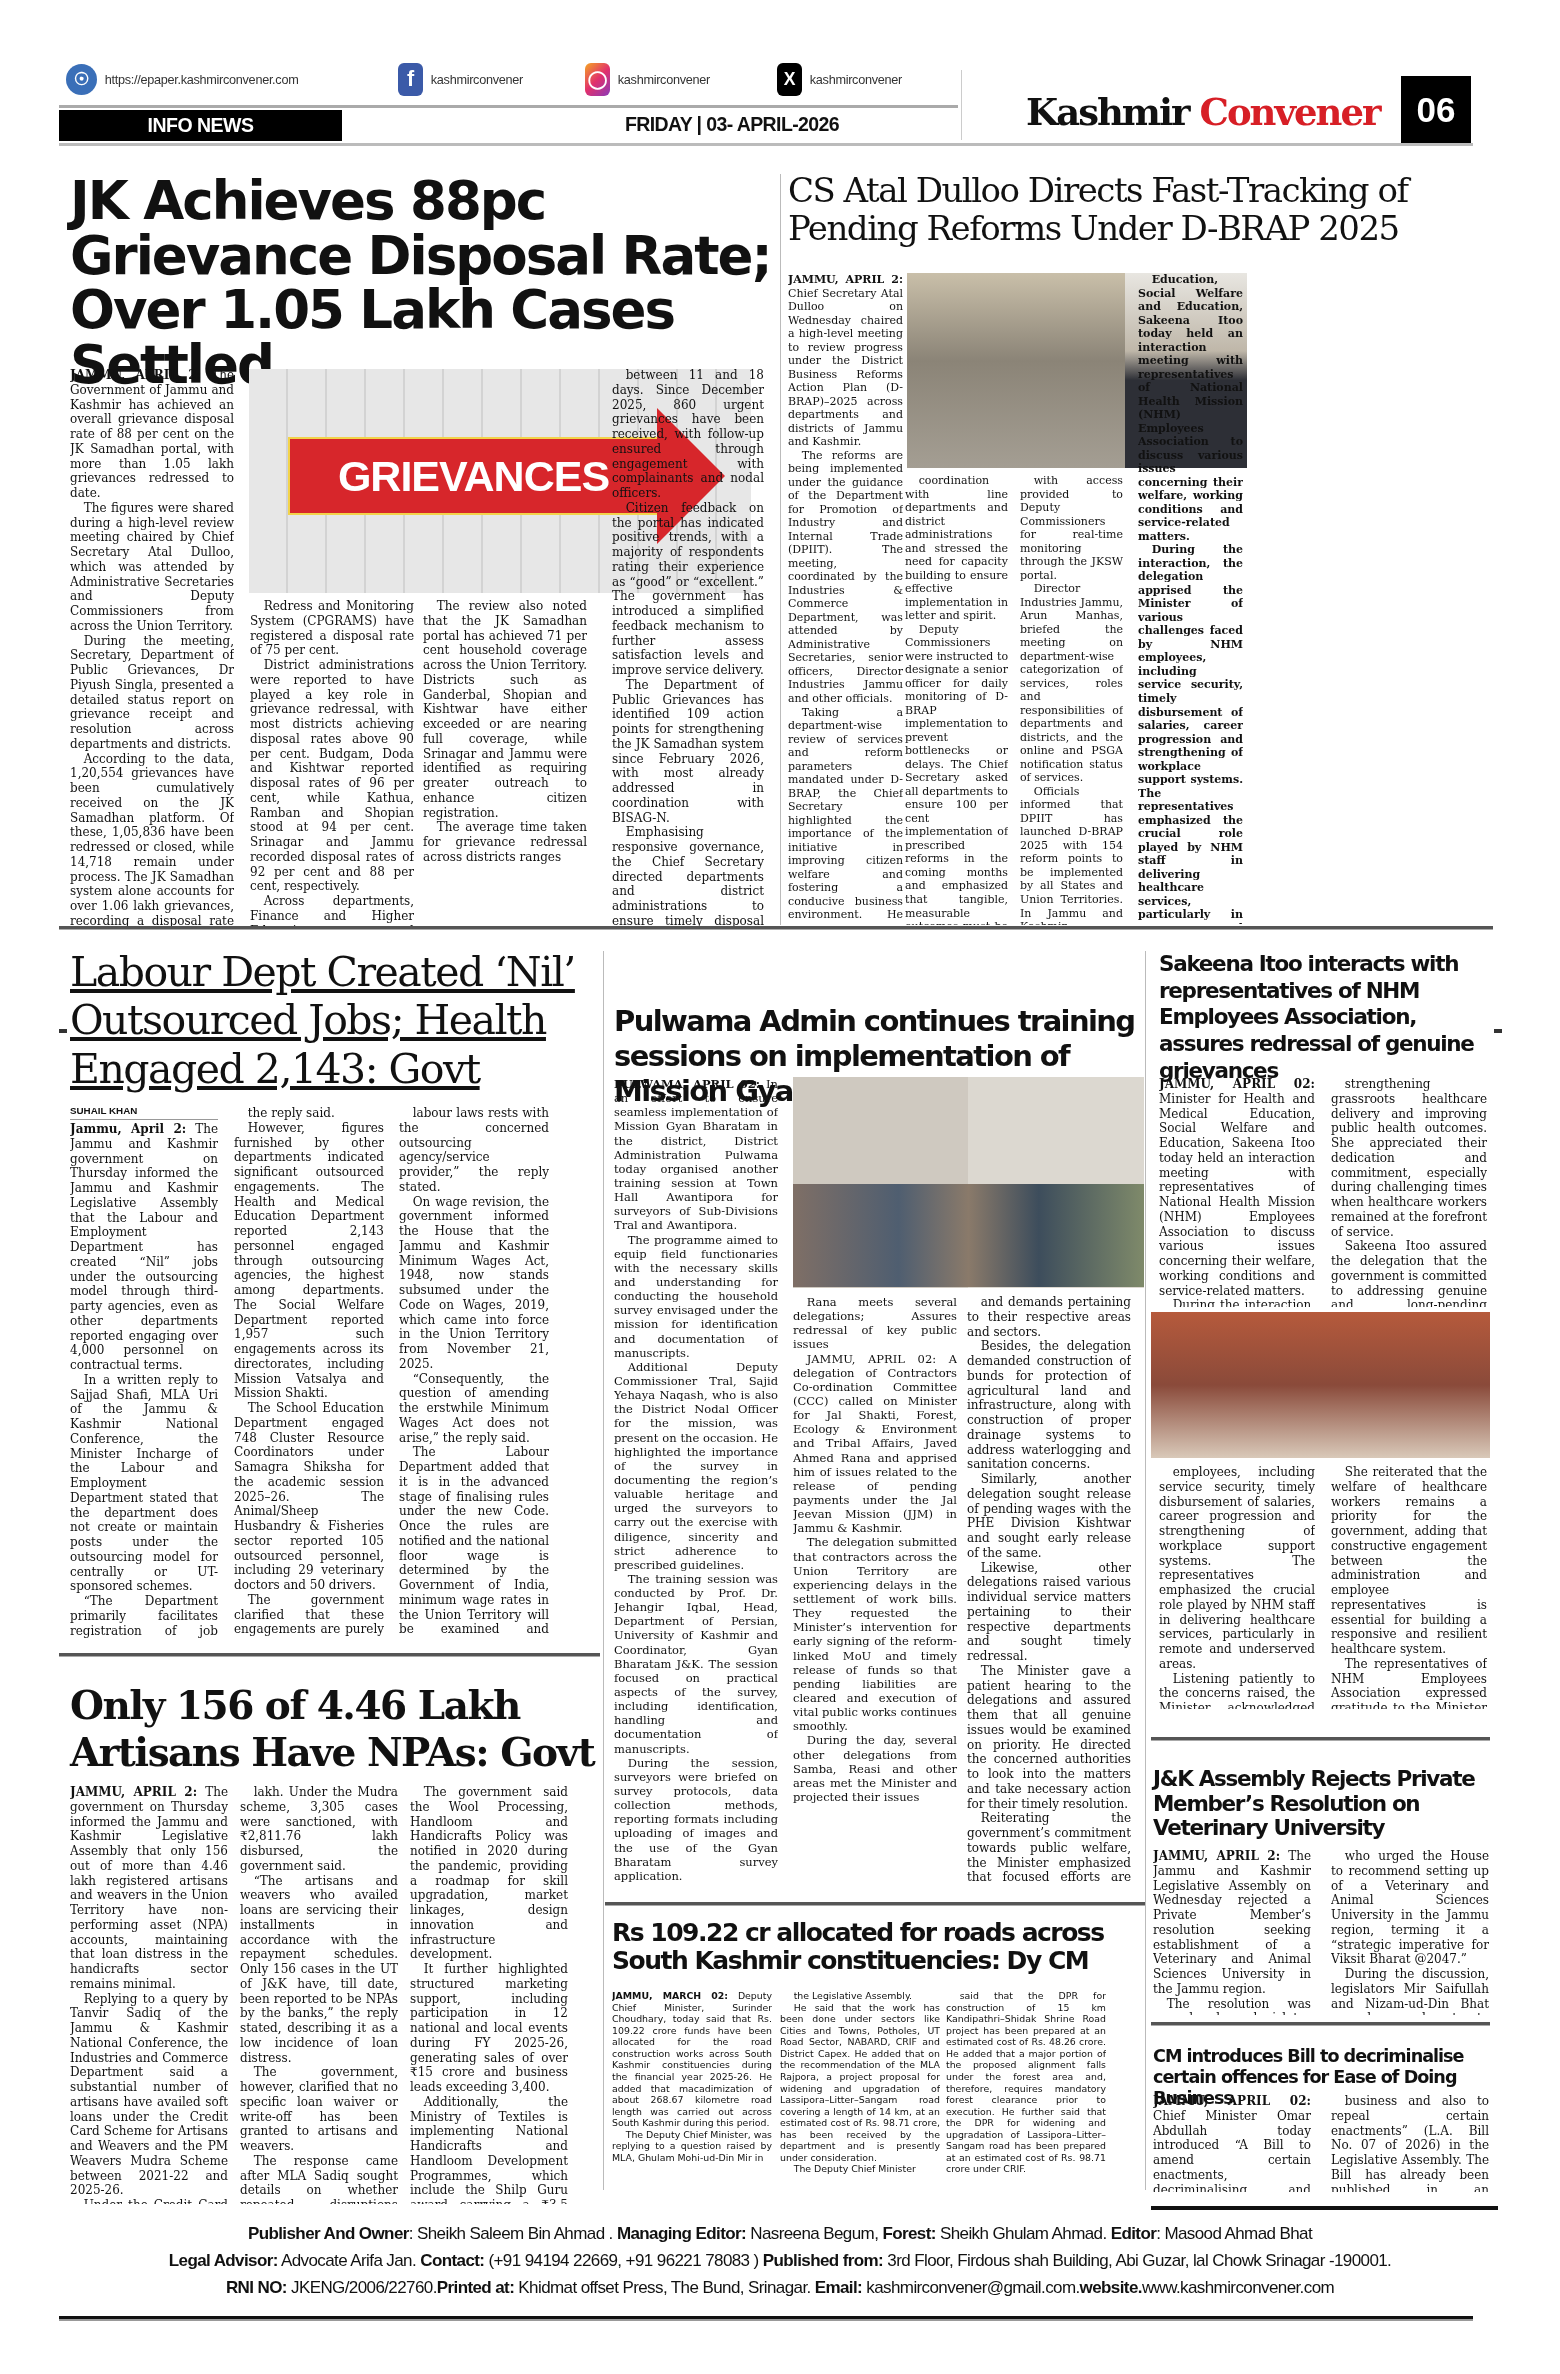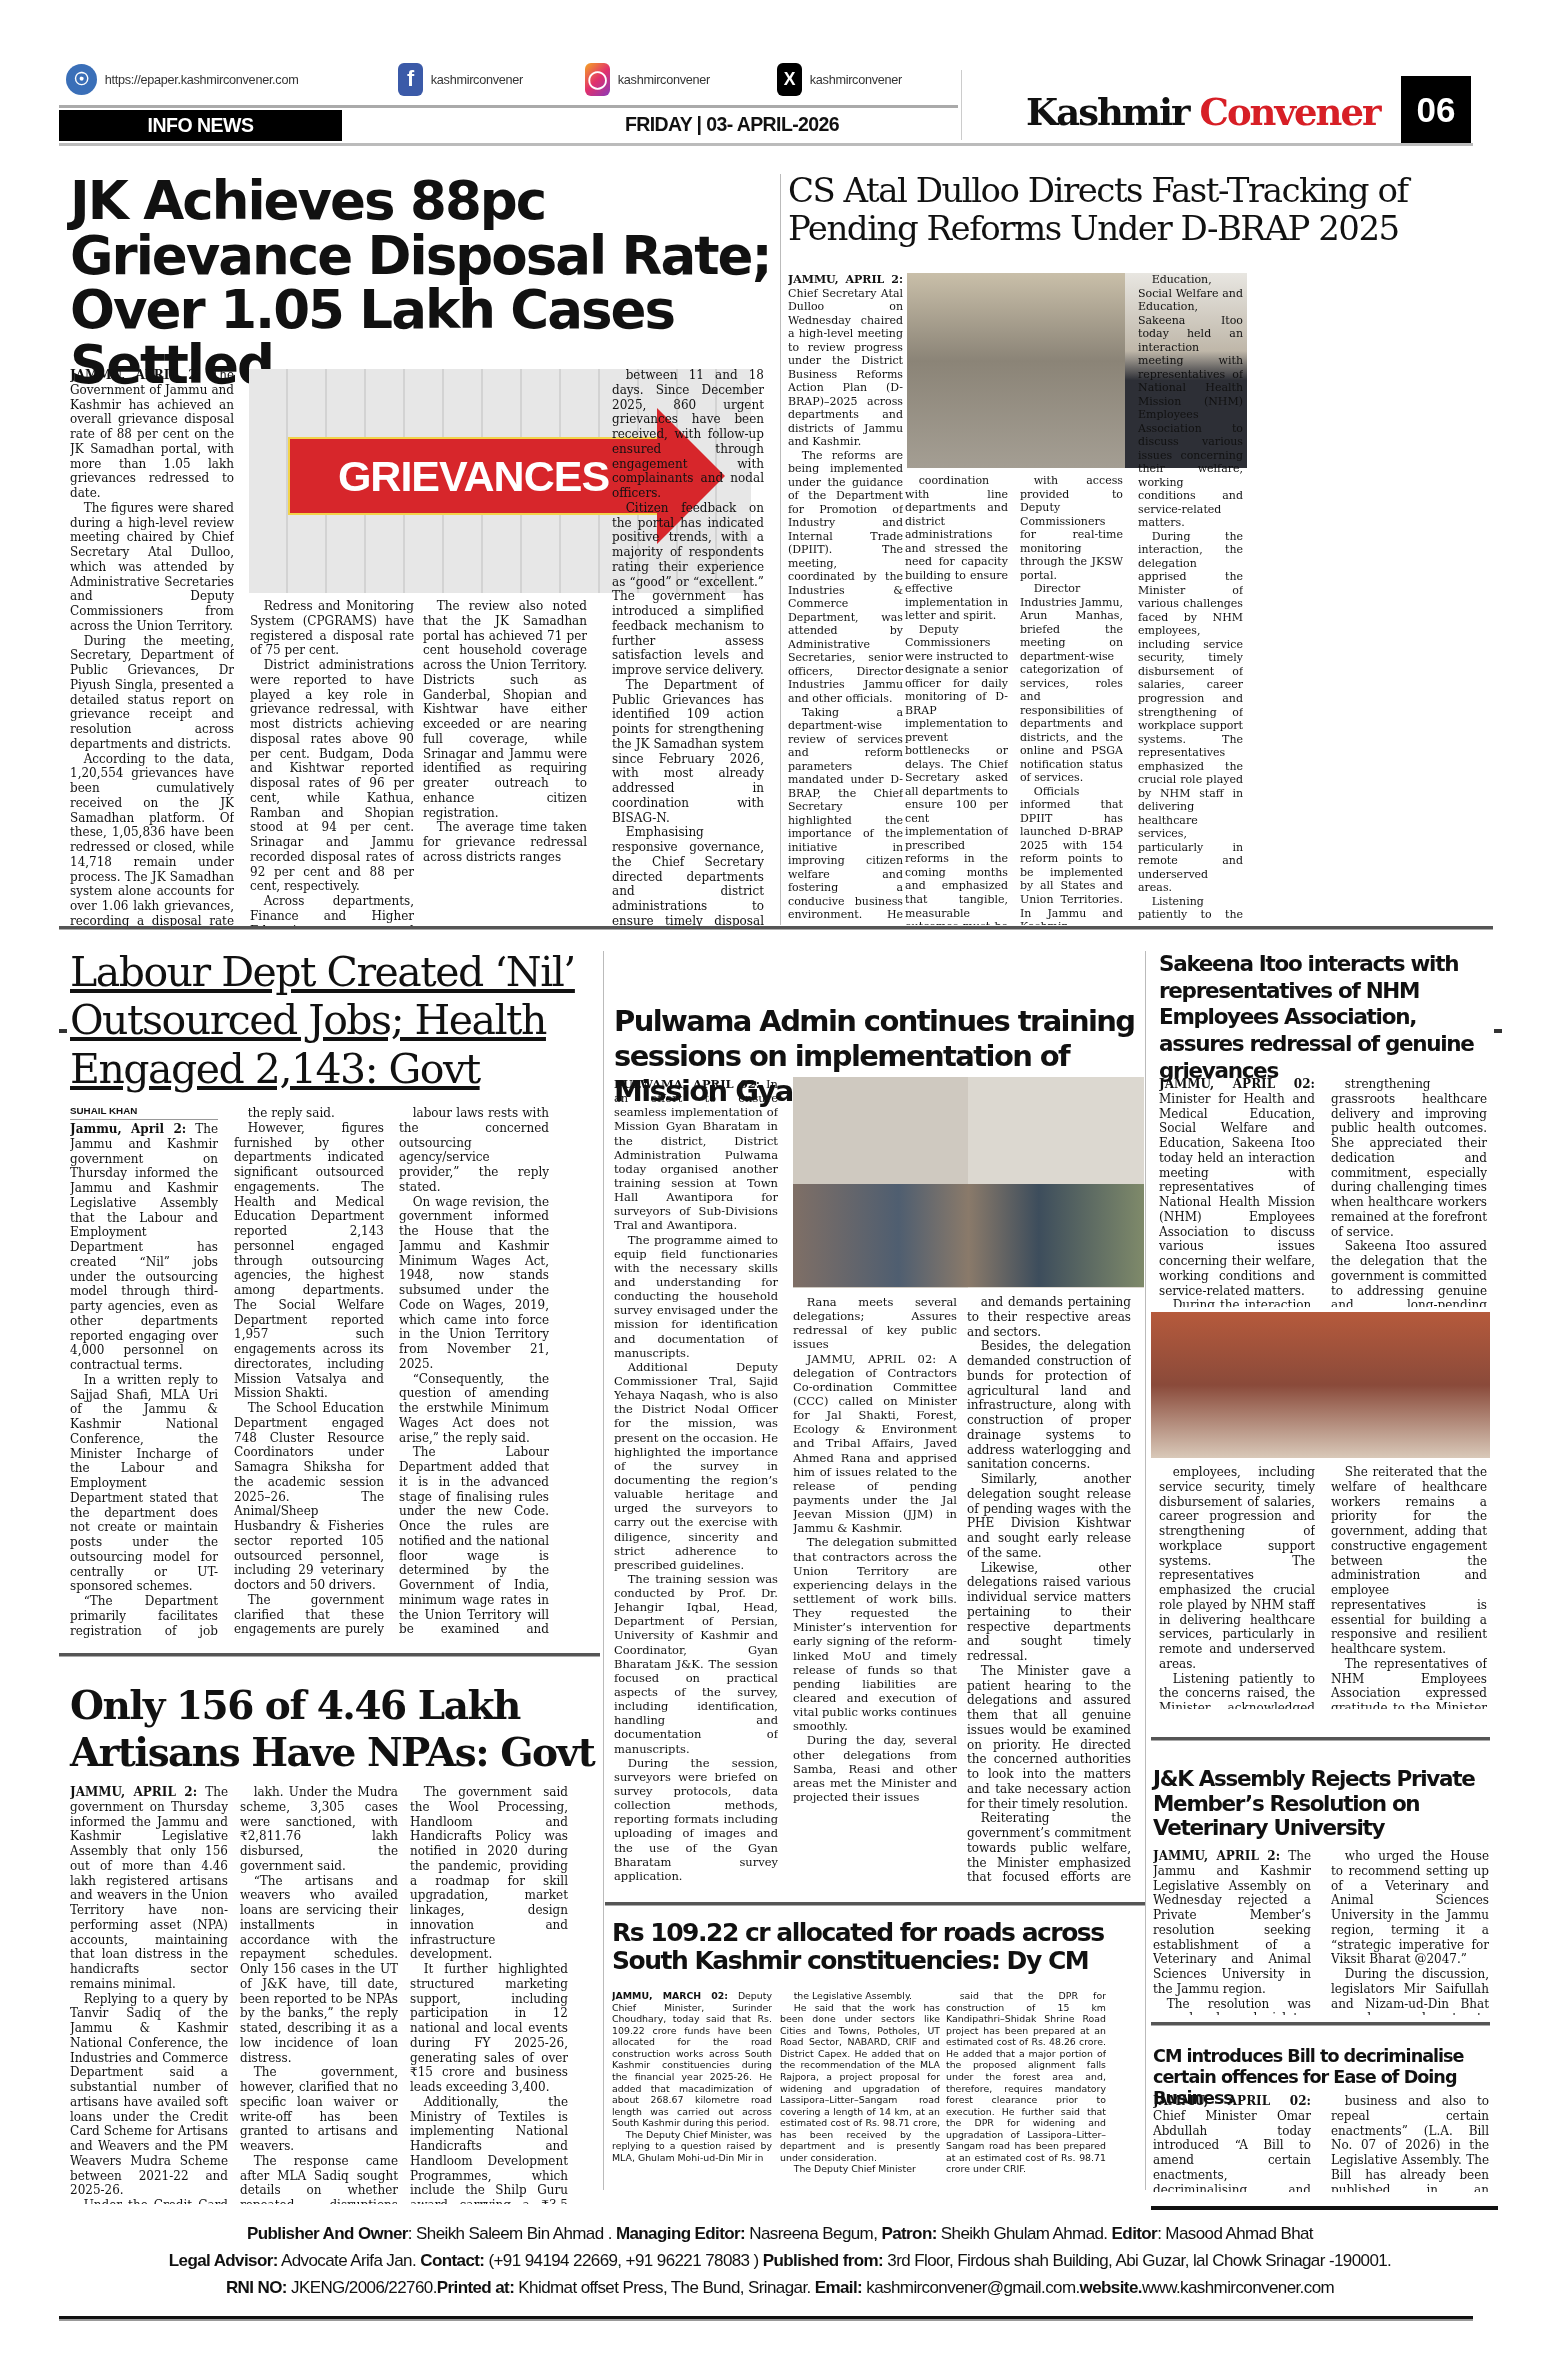--- a/index.html
+++ b/index.html
@@ -111,21 +111,21 @@
   </div>
 <div class="abs col" style="left:905px;top:474px;width:103px;height:451px;font-size:11px;">
     <p>coordination with line departments and district administrations and stressed the need for capacity building to ensure effective implementation in letter and spirit.</p>
     <p>Deputy Commissioners were instructed to designate a senior officer for daily monitoring of D-BRAP implementation to prevent bottlenecks or delays. The Chief Secretary asked all departments to ensure 100 per cent implementation of prescribed reforms in the coming months and emphasized that tangible, measurable outcomes must be achieved.</p>
   </div>
 <div class="abs col" style="left:1020px;top:474px;width:103px;height:451px;font-size:11px;">
     <p>with access provided to Deputy Commissioners for real-time monitoring through the JKSW portal.</p>
     <p>Director Industries Jammu, Arun Manhas, briefed the meeting on department-wise categorization of services, roles and responsibilities of departments and districts, and the online and PSGA notification status of services.</p>
     <p>Officials informed that DPIIT has launched D-BRAP 2025 with 154 reform points to be implemented by all States and Union Territories. In Jammu and Kashmir, departments have been tasked with developing new or upgrading existing services to ensure compliance, with substantial progress already achieved.</p>
   </div>
-<div class="abs col" style="left:1138px;top:273px;width:105px;height:651px;font-size:11px;">
+<div class="abs col" style="left:1138px;top:273px;width:105px;height:651px;font-size:11px;font-weight:bold;">
     <p>Education, Social Welfare and Education, Sakeena Itoo today held an interaction meeting with representatives of National Health Mission (NHM) Employees Association to discuss various issues concerning their welfare, working conditions and service-related matters.</p>
     <p>During the interaction, the delegation apprised the Minister of various challenges faced by NHM employees, including service security, timely disbursement of salaries, career progression and strengthening of workplace support systems. The representatives emphasized the crucial role played by NHM staff in delivering healthcare services, particularly in remote and underserved areas.</p>
     <p>Listening patiently to the concerns raised, the Minister acknowledged the significant contribution of NHM employees in strengthening grassroots healthcare delivery and improving public health outcomes. She appreciated their dedication and commitment, especially during challenging times when healthcare workers remained at the forefront of service.</p>
   </div>
 
 <div class="abs hrule" style="left:59px;top:926px;width:1434px;"></div>
 
 <div class="abs dash" style="left:59px;top:1029px;"></div>
 <div class="abs hl-serif" style="left:70px;top:948px;width:527px;font-size:41px;line-height:1.18;text-decoration:underline;">Labour Dept Created ‘Nil’ Outsourced Jobs; Health Engaged 2,143: Govt</div>
 <div class="abs" style="left:70px;top:1105px;font-family:'Liberation Sans',sans-serif;font-weight:bold;font-size:9.8px;">SUHAIL KHAN</div>
@@ -246,18 +246,18 @@
 <div class="abs hl-sans" style="left:1153px;top:2046px;width:336px;font-size:17.6px;letter-spacing:-1px;line-height:1.2;">CM introduces Bill to decriminalise certain offences for Ease of Doing Business</div>
 <div class="abs col" style="left:1153px;top:2094px;width:158px;height:98px;">
     <p class="first"><span class="dl">JAMMU, APRIL 02:</span> Chief Minister Omar Abdullah today introduced “A Bill to amend certain enactments, decriminalising and rationalising offences for ease of living and ease of doing</p>
   </div>
 <div class="abs col" style="left:1331px;top:2094px;width:158px;height:98px;">
     <p>business and also to repeal certain enactments” (L.A. Bill No. 07 of 2026) in the Legislative Assembly. The Bill has already been published in an extraordinary issue of the Official Gazette.</p>
   </div>
 <div class="abs" style="left:1151px;top:2206px;width:347px;height:3.9px;background:#111;"></div>
 
 <div class="abs footer">
-  <div><b>Publisher And Owner</b><span>: Sheikh Saleem Bin Ahmad . </span><b>Managing Editor:</b><span> Nasreena Begum,  </span><b>Patron:</b><span>  Sheikh Ghulam Ahmad. </span><b>Editor</b><span>: Masood Ahmad Bhat</span></div>
+  <div><b>Publisher And Owner</b><span>: Sheikh Saleem Bin Ahmad . </span><b>Managing Editor:</b><span> Nasreena Begum,  </span><b>Forest:</b><span>  Sheikh Ghulam Ahmad. </span><b>Editor</b><span>: Masood Ahmad Bhat</span></div>
   <div><b>Legal Advisor:</b><span> Advocate Arifa Jan. </span><b>Contact:</b><span> (+91 94194 22669, +91 96221 78083 ) </span><b>Published from:</b><span>  3rd Floor, Firdous shah Building, Abi Guzar, lal Chowk Srinagar -190001.</span></div>
   <div><b>RNI NO:</b><span> JKENG/2006/22760.</span><b>Printed at:</b><span> Khidmat offset Press, The Bund, Srinagar. </span><b>Email:</b><span> kashmirconvener@gmail.com.</span><b>website.</b><span>www.kashmirconvener.com</span></div>
 </div>
 <div class="abs rule-foot"></div>
 
 
 </body></html>

